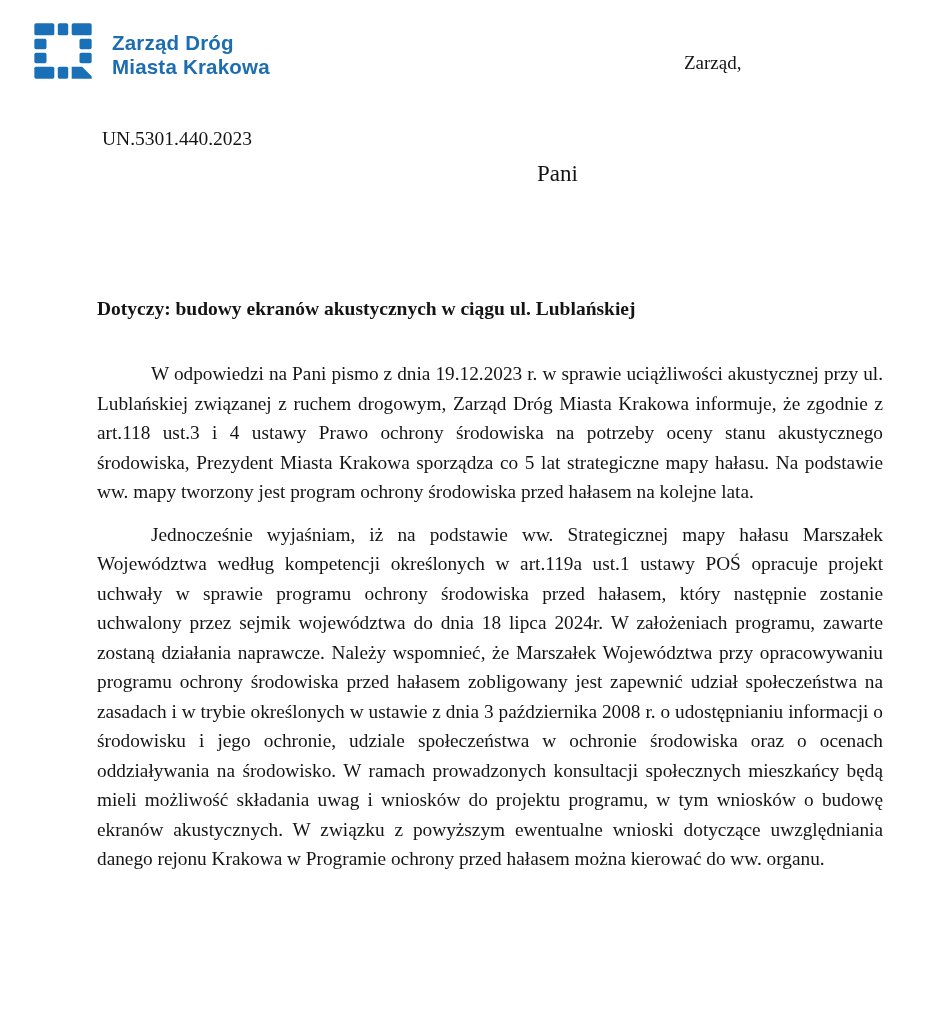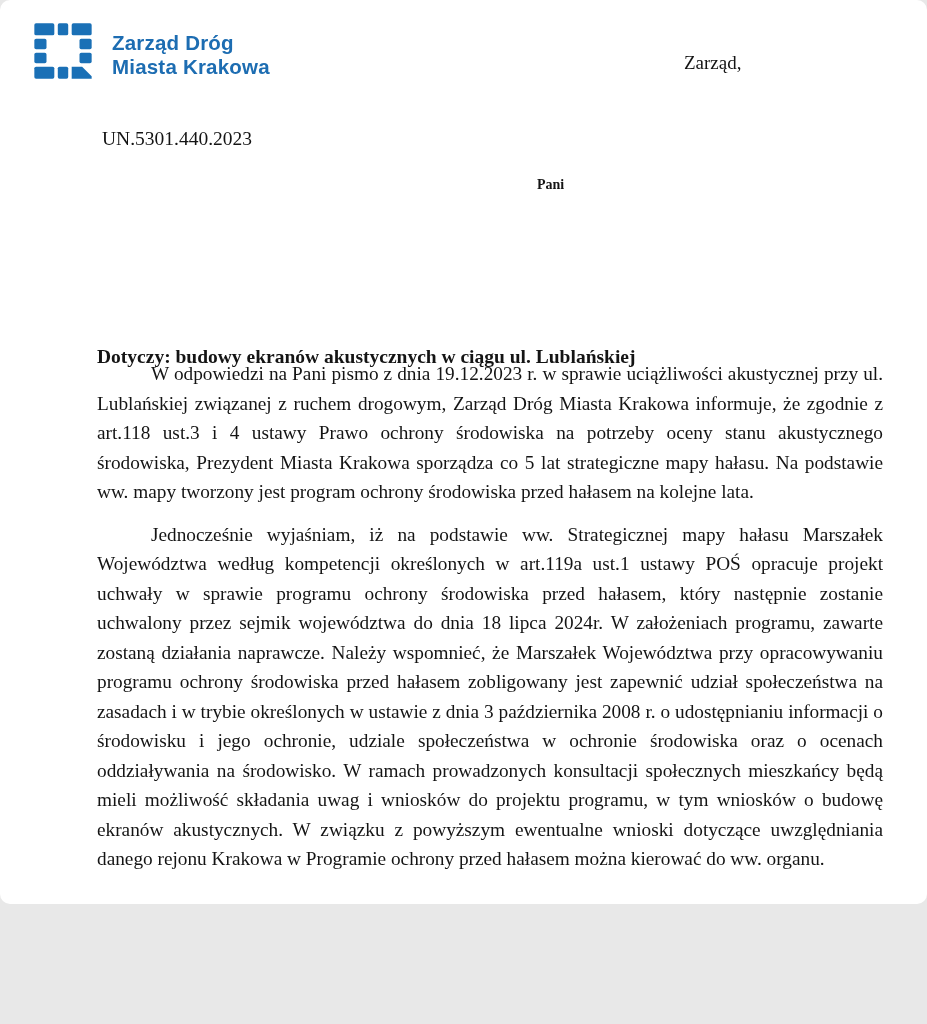--- a/index.html
+++ b/index.html
@@ -1,25 +1,24 @@
 <!DOCTYPE html>
 <html lang="pl"><head>
 <meta charset="utf-8">
 <style>
   html, body { margin: 0; padding: 0; background: #e8e8e8; }
   .page {
     position: relative;
     width: 927px;
-    height: 904px;
+    height: 1024px;
     background: #ffffff;
     margin: 0 auto;
     overflow: hidden;
     font-family: "Liberation Serif", serif;
     color: #141414;
-    border-radius: 10px;
   }
   
   .logo {
     position: absolute;
     left: 30px; top: 18px;
     width: 66px; height: 66px;
   }
   .org-name {
     position: absolute;
     left: 112px; top: 31px;
@@ -36,31 +35,30 @@
     left: 684px; top: 52px;
     font-size: 19px;
   }
   .reference-number {
     position: absolute;
     left: 102px; top: 128px;
     font-size: 19.5px;
   }
   .recipient {
     position: absolute;
-    left: 537px; top: 173px;
-    font-size: 14px;
-    font-weight: bold;
+    left: 537px; top: 162px;
+    font-size: 23px;
+    font-weight: normal;
     line-height: 23px;
   }
   .subject {
     position: absolute;
     left: 97px; top: 298px;
     font-size: 19.5px;
     font-weight: bold;
-    margin-top: 48px;
   }
   .body-text {
     position: absolute;
     left: 97px; top: 359px;
     width: 786px;
     font-size: 19.3px;
     line-height: 29.5px;
     text-align: justify;
   }
   .body-text p {

